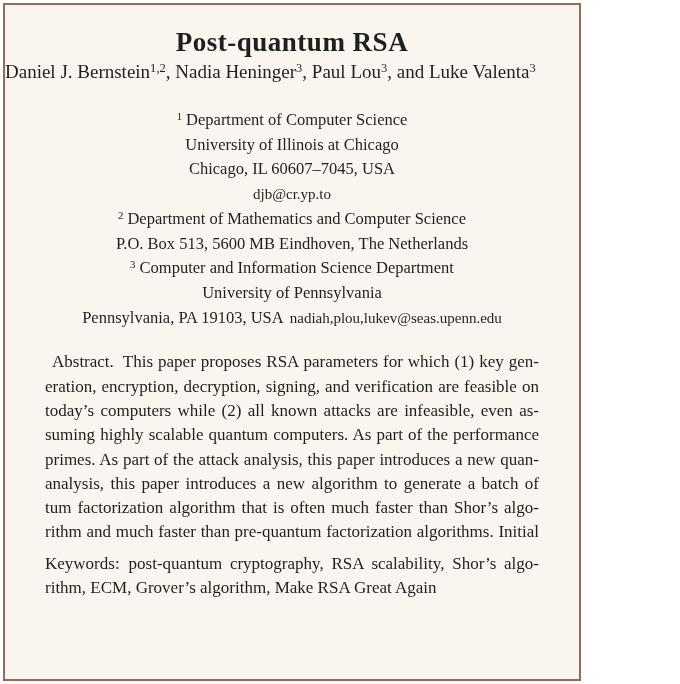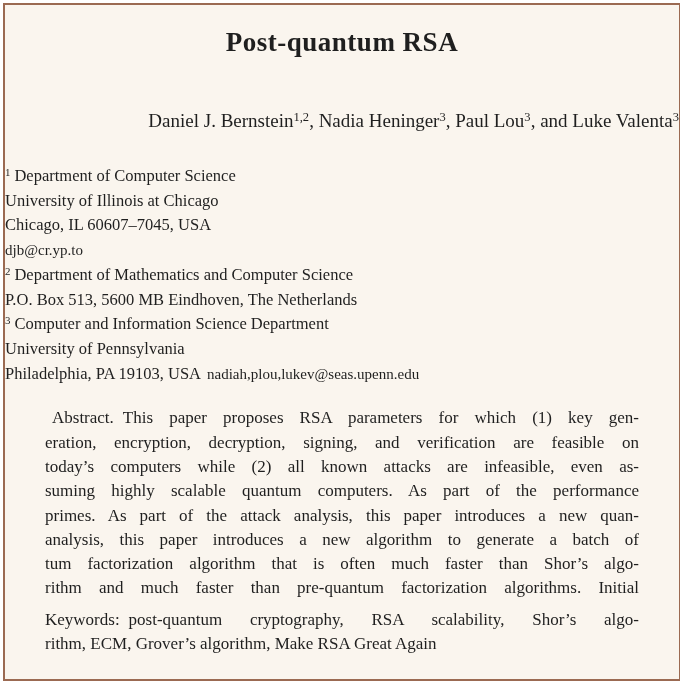--- a/index.html
+++ b/index.html
@@ -10,47 +10,47 @@
   * { margin: 0; padding: 0; box-sizing: border-box; }
   html, body {
     width: 680px; height: 684px;
     background: #ffffff;
     font-family: "Liberation Serif", serif;
     color: var(--text-col);
   }
   .page {
     position: absolute;
     left: 3px; top: 3px;
-    width: 678px; height: 678px;
+    width: 578px; height: 678px;
     border: 2px solid var(--border-col);
     background: var(--page-bg);
     overflow: hidden;
   }
   .title {
     margin-top: 20px;
     text-align: center;
     font-size: 27px;
     font-weight: bold;
     line-height: 34px;
     letter-spacing: 0.5px;
   }
   .authors {
-    margin-top: 49px;
-    text-align: right;
+    text-align: left;
     font-size: 19px;
     line-height: 26px;
   }
   .sup {
     font-size: 66%;
     position: relative;
     top: -0.45em;
     line-height: 0;
   }
   .institutes {
-    margin-top: 30px;
+    margin-top: 23px;
+    text-align: center;
     font-size: 16.5px;
     line-height: 23.7px;
   }
   .inst-sup:not(:empty) { margin-right: 4px; }
   .mono {
     font-family: Liberation Serif, serif;
     font-size: 15px;
   }
   span[data-name="institute-text"]:not(:empty) + .email:not(:empty) { margin-left: 6px; }
   .abstract {
@@ -88,21 +88,21 @@
 
   <div class="institutes" data-name="affiliations-block">
     <div class="inst-line" data-name="institute-line"><span class="sup inst-sup" data-name="affiliation-marker">1</span><span data-name="institute-text">Department of Computer Science</span><span class="mono email" data-name="email-text"></span></div>
     <div class="inst-line" data-name="institute-line"><span class="sup inst-sup" data-name="affiliation-marker"></span><span data-name="institute-text">University of Illinois at Chicago</span><span class="mono email" data-name="email-text"></span></div>
     <div class="inst-line" data-name="institute-line"><span class="sup inst-sup" data-name="affiliation-marker"></span><span data-name="institute-text">Chicago, IL 60607–7045, USA</span><span class="mono email" data-name="email-text"></span></div>
     <div class="inst-line" data-name="institute-line"><span class="sup inst-sup" data-name="affiliation-marker"></span><span data-name="institute-text"></span><span class="mono email" data-name="email-text">djb@cr.yp.to</span></div>
     <div class="inst-line" data-name="institute-line"><span class="sup inst-sup" data-name="affiliation-marker">2</span><span data-name="institute-text">Department of Mathematics and Computer Science</span><span class="mono email" data-name="email-text"></span></div>
     <div class="inst-line" data-name="institute-line"><span class="sup inst-sup" data-name="affiliation-marker"></span><span data-name="institute-text">P.O. Box 513, 5600 MB Eindhoven, The Netherlands</span><span class="mono email" data-name="email-text"></span></div>
     <div class="inst-line" data-name="institute-line"><span class="sup inst-sup" data-name="affiliation-marker">3</span><span data-name="institute-text">Computer and Information Science Department</span><span class="mono email" data-name="email-text"></span></div>
     <div class="inst-line" data-name="institute-line"><span class="sup inst-sup" data-name="affiliation-marker"></span><span data-name="institute-text">University of Pennsylvania</span><span class="mono email" data-name="email-text"></span></div>
-    <div class="inst-line" data-name="institute-line"><span class="sup inst-sup" data-name="affiliation-marker"></span><span data-name="institute-text">Philadelphia, PA 19103, USA</span><span class="mono email" data-name="email-text">nadiah,plou,lukev@seas.upenn.edu</span></div>
+    <div class="inst-line" data-name="institute-line"><span class="sup inst-sup" data-name="affiliation-marker"></span><span data-name="institute-text">Pennsylvania, PA 19103, USA</span><span class="mono email" data-name="email-text">nadiah,plou,lukev@seas.upenn.edu</span></div>
   </div>
 
   <div class="abstract" data-name="abstract-section">
     <div class="jline first" data-name="abstract-line"><span class="indent" data-name="paragraph-indent"></span><span class="run-in" data-name="abstract-label">Abstract.</span><span data-name="abstract-text">This paper proposes RSA parameters for which (1) key gen-</span></div>
     <div class="jline" data-name="abstract-line">eration, encryption, decryption, signing, and verification are feasible on</div>
     <div class="jline" data-name="abstract-line">today’s computers while (2) all known attacks are infeasible, even as-</div>
     <div class="jline" data-name="abstract-line">suming highly scalable quantum computers. As part of the performance</div>
     <div class="jline" data-name="abstract-line">primes. As part of the attack analysis, this paper introduces a new quan-</div>
     <div class="jline" data-name="abstract-line">analysis, this paper introduces a new algorithm to generate a batch of</div>
     <div class="jline" data-name="abstract-line">tum factorization algorithm that is often much faster than Shor’s algo-</div>

